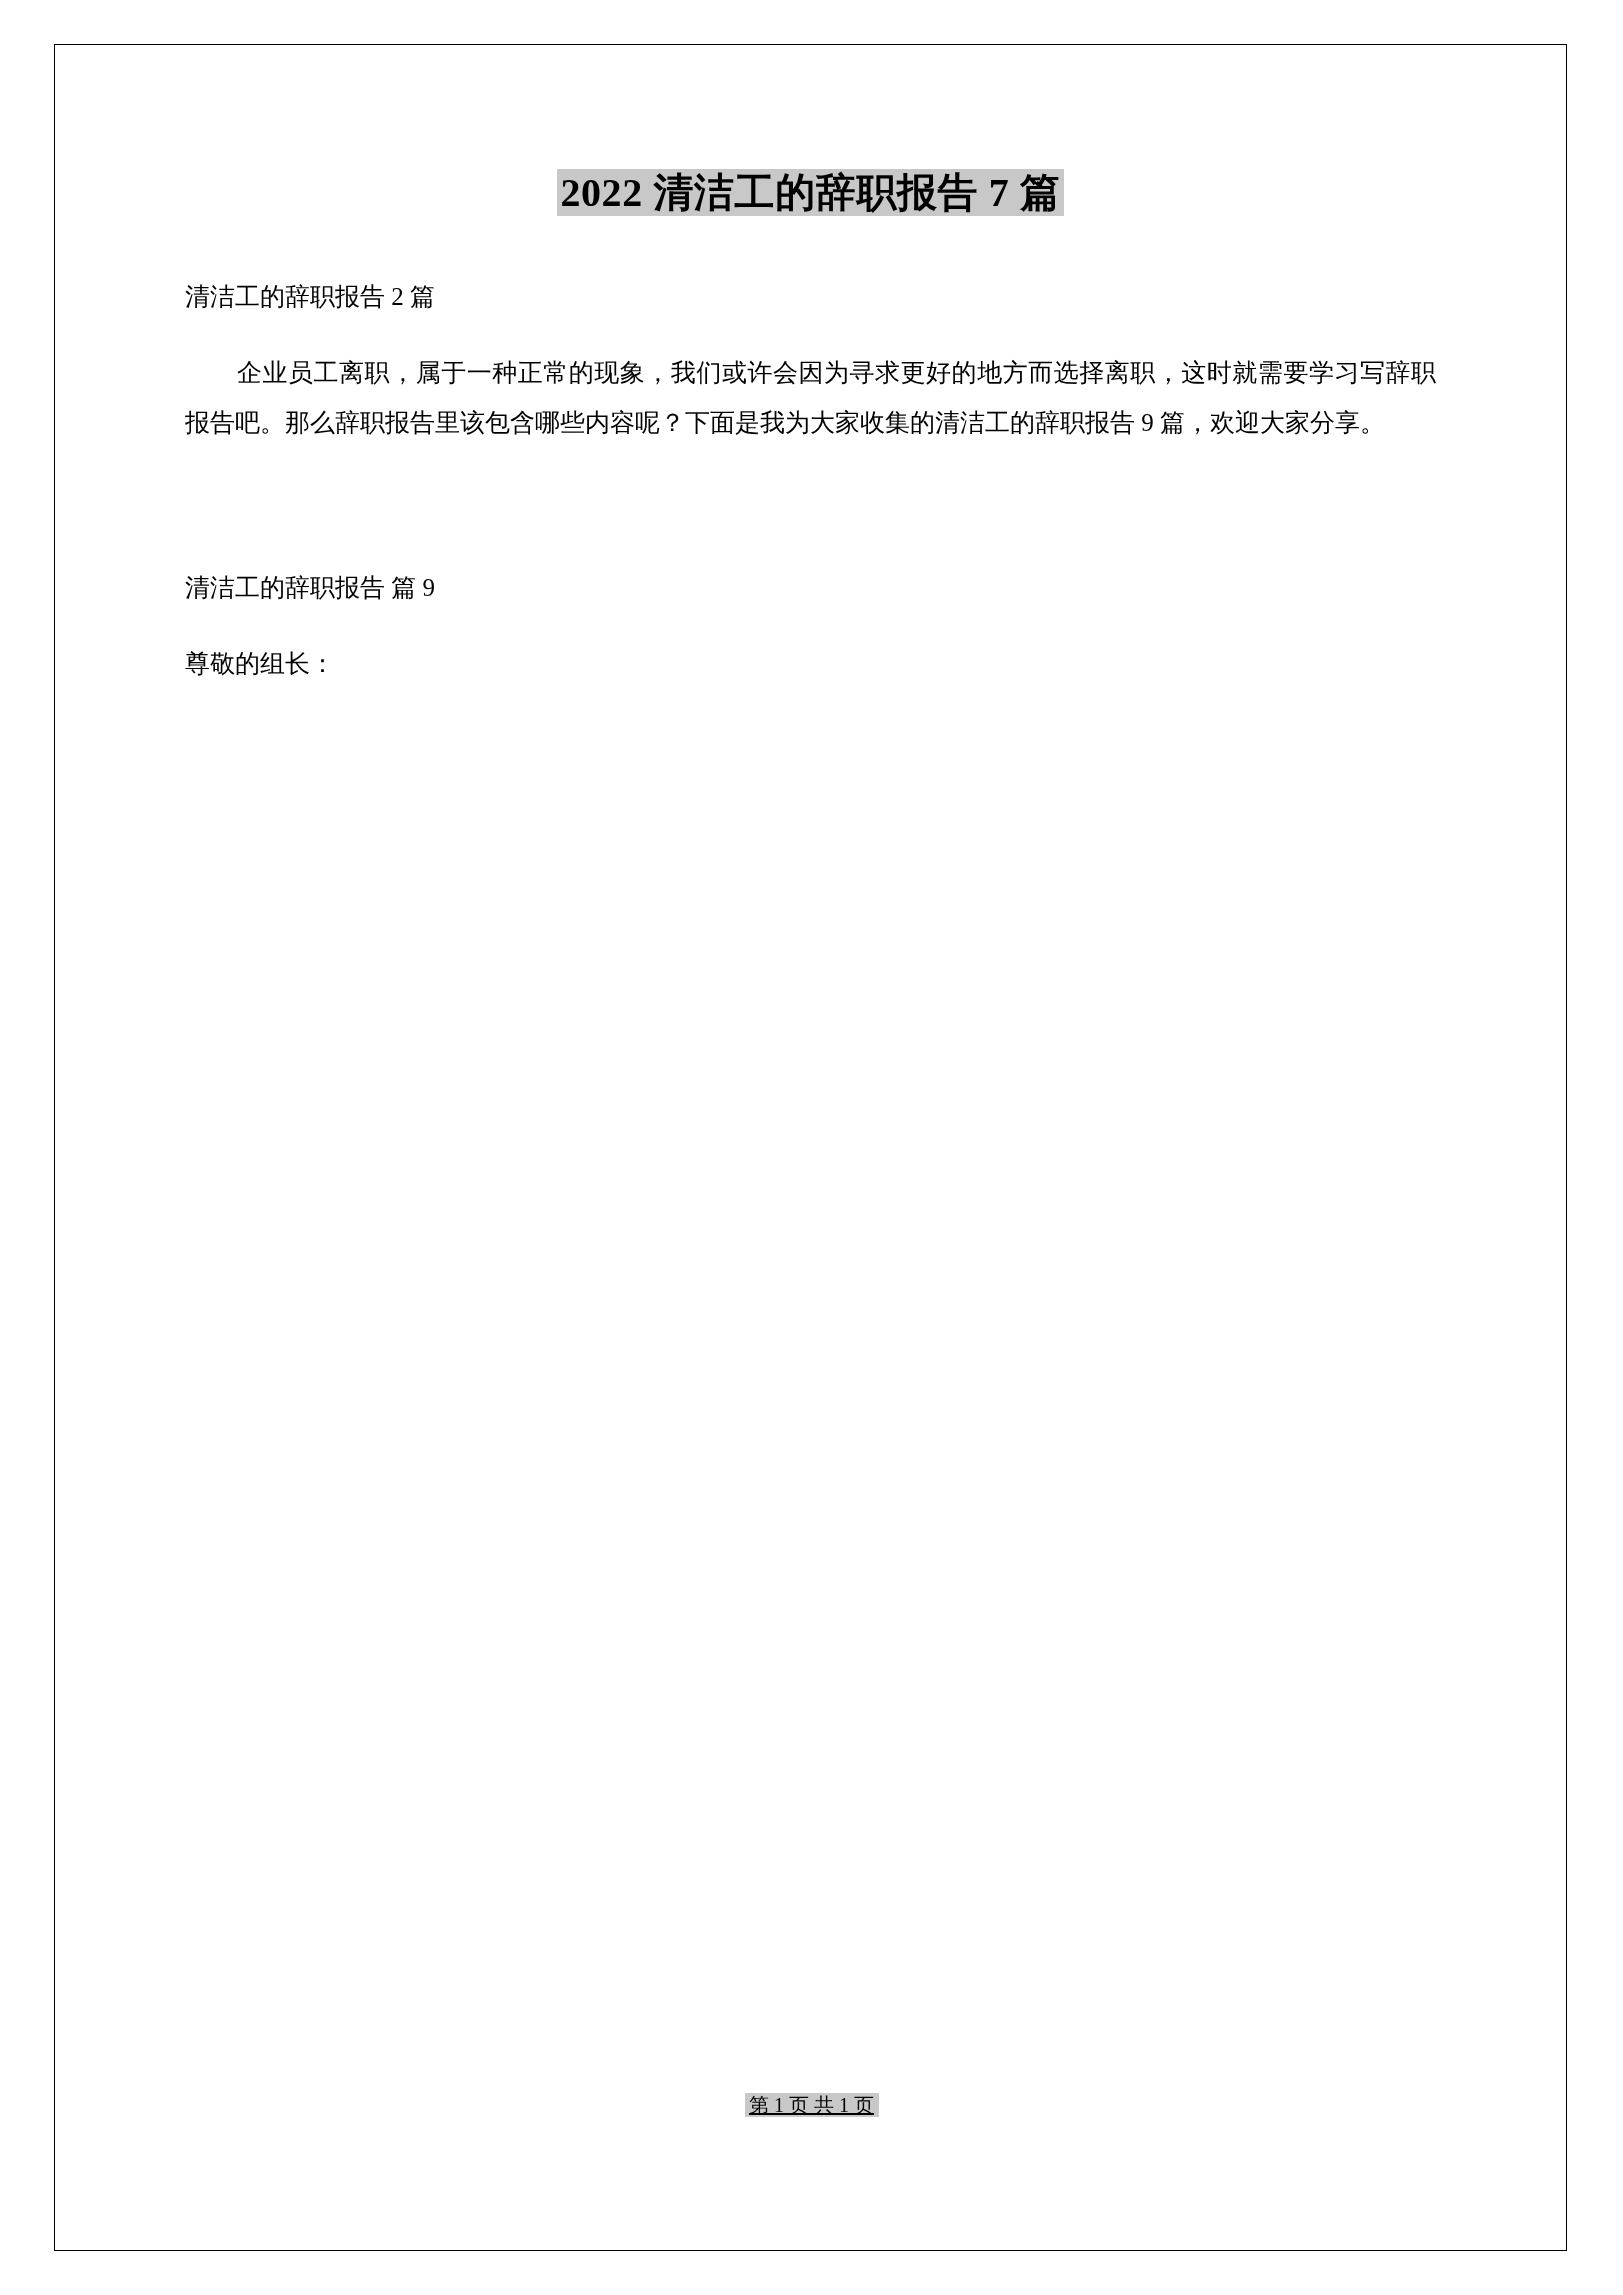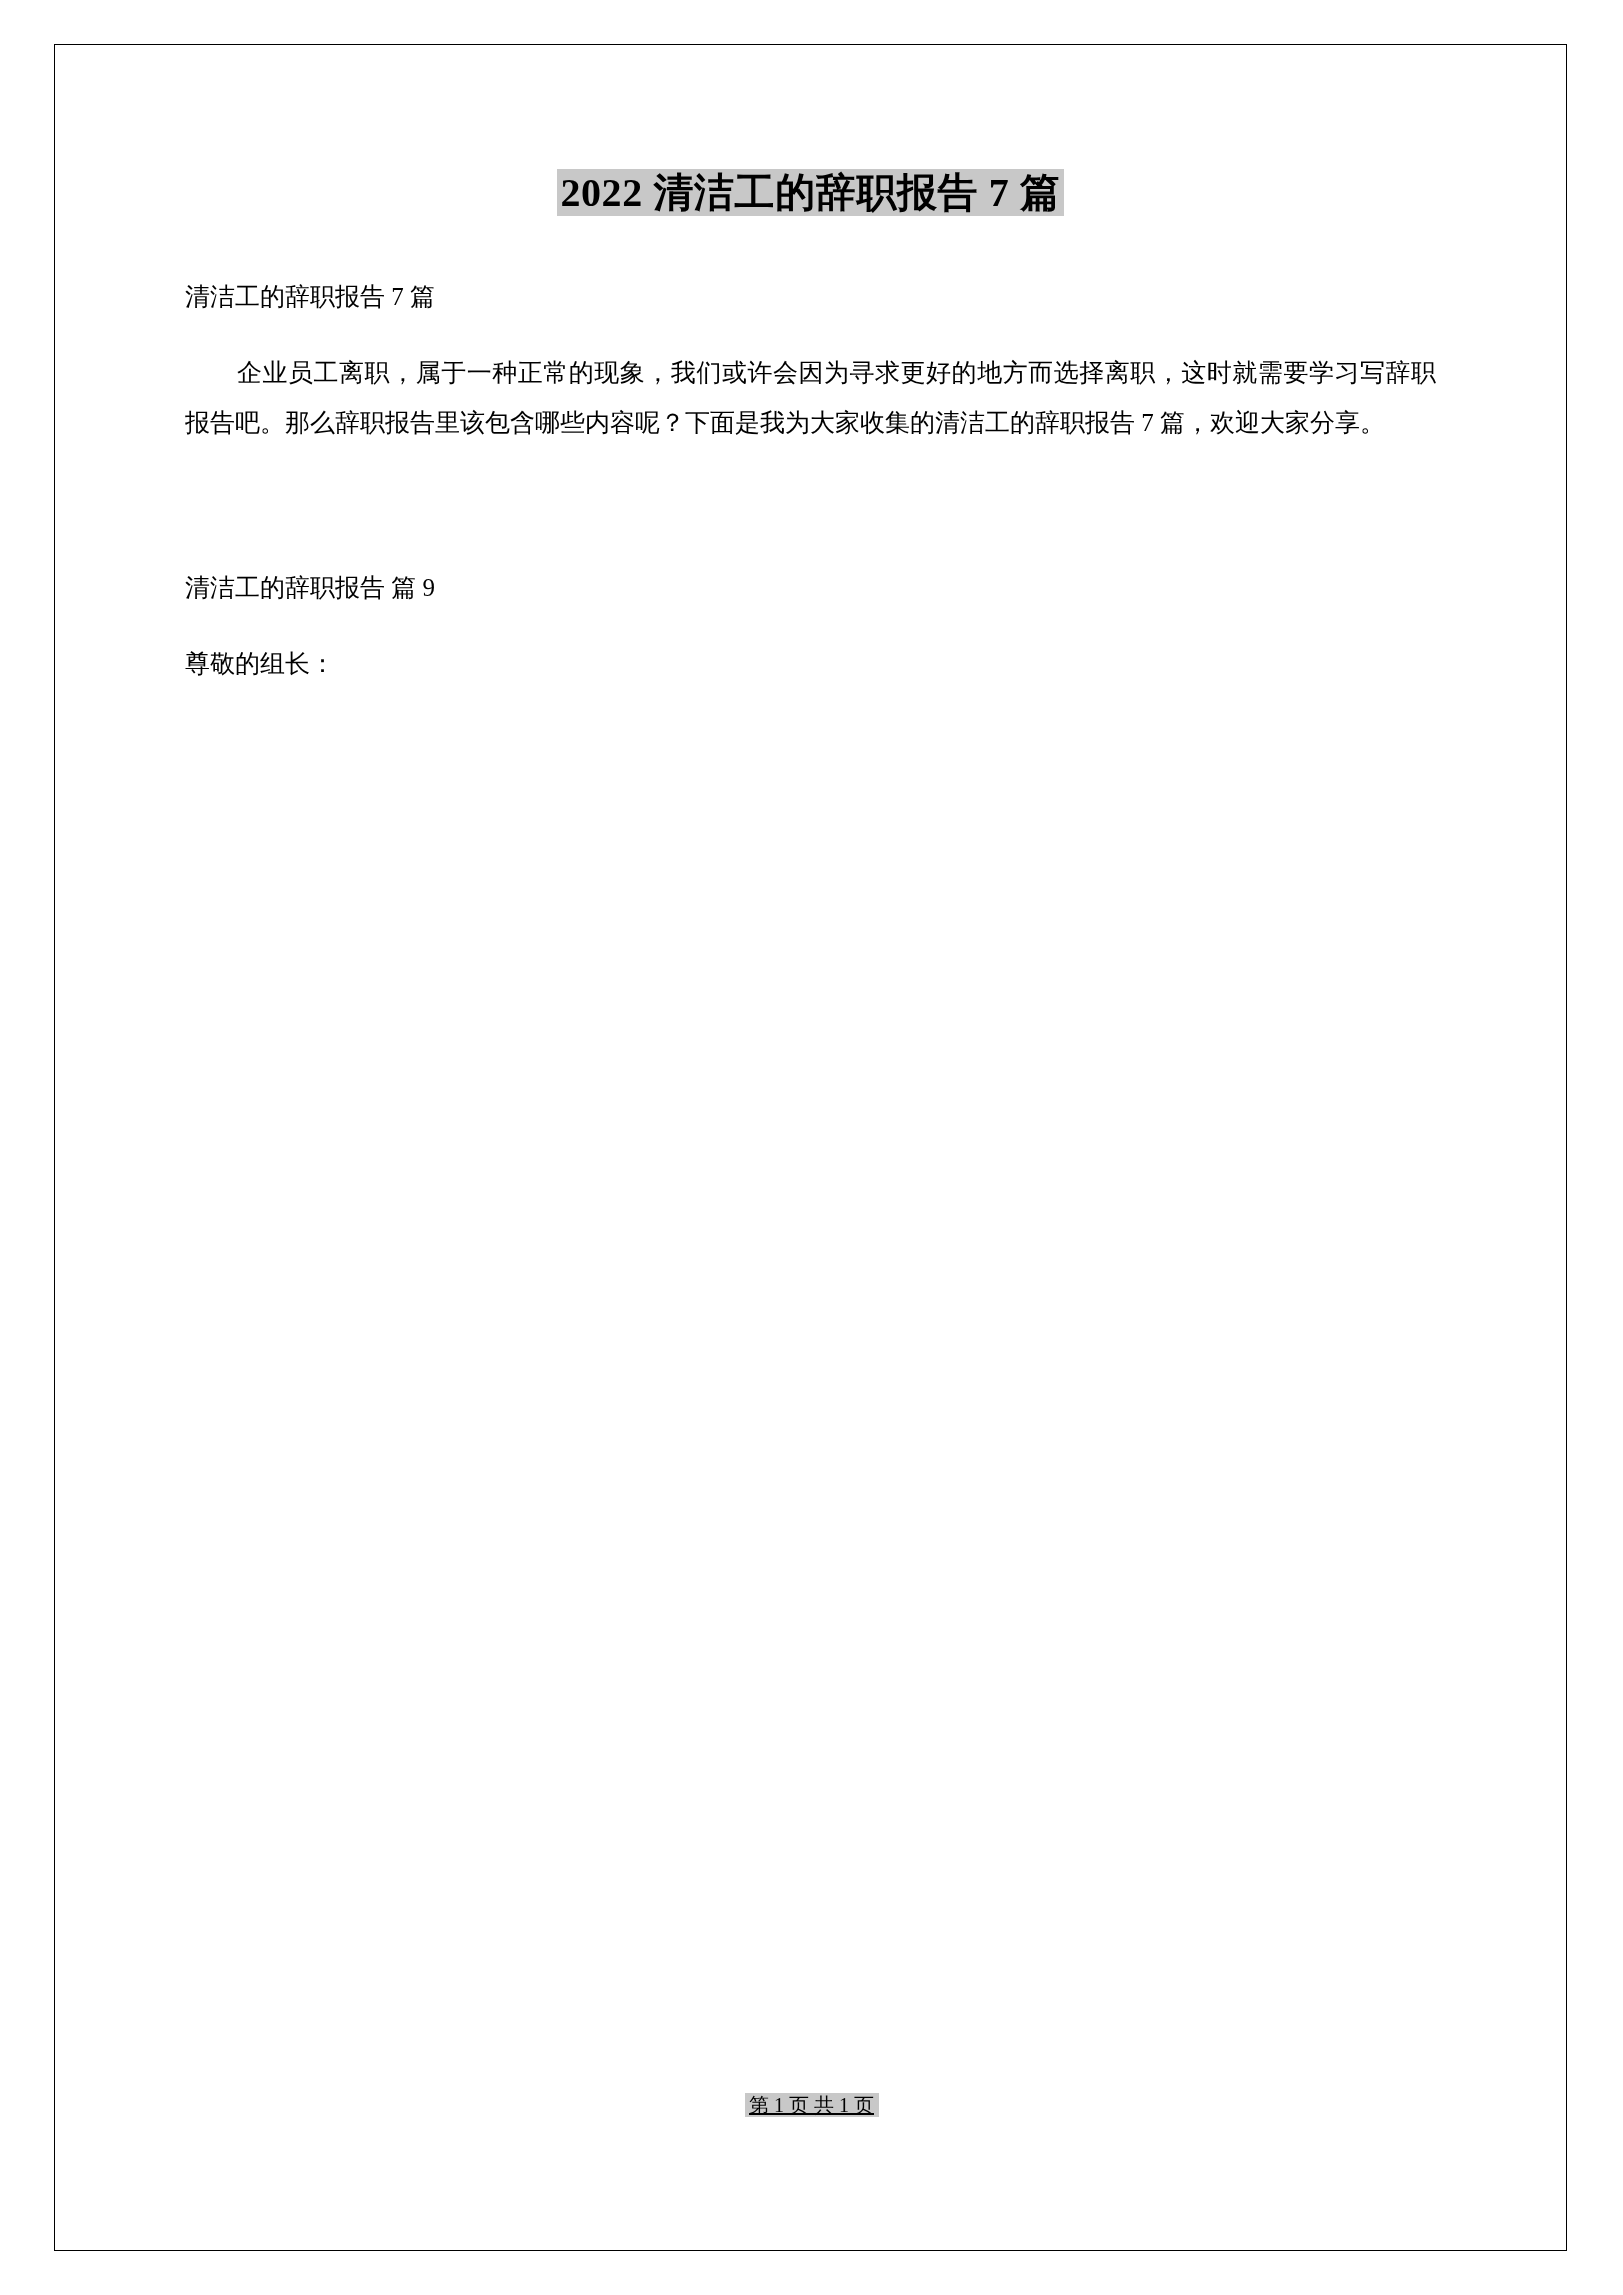--- a/index.html
+++ b/index.html
@@ -84,25 +84,25 @@
 <div class="page">
 
   <div class="page-frame"></div>
 
   <div class="content">
 
     <h1 class="doc-title"><span class="hl">2022 清洁工的辞职报告 7 篇</span></h1>
 
     <div class="gap-md"></div>
 
-    <p class="para">清洁工的辞职报告 7 篇</p>
+    <p class="para">清洁工的辞职报告 2 篇</p>
 
     <div class="gap-sm"></div>
 
-    <p class="para indent">企业员工离职，属于一种正常的现象，我们或许会因为寻求更好的地方而选择离职，这时就需要学习写辞职报告吧。那么辞职报告里该包含哪些内容呢？下面是我为大家收集的清洁工的辞职报告 7 篇，欢迎大家分享。</p>
+    <p class="para indent">企业员工离职，属于一种正常的现象，我们或许会因为寻求更好的地方而选择离职，这时就需要学习写辞职报告吧。那么辞职报告里该包含哪些内容呢？下面是我为大家收集的清洁工的辞职报告 9 篇，欢迎大家分享。</p>
 
     <div class="gap-xl"></div>
 
     <p class="para">清洁工的辞职报告 篇 9</p>
 
     <div class="gap-sm"></div>
 
     <p class="para">尊敬的组长：</p>
 
     <div class="gap-sm"></div>

